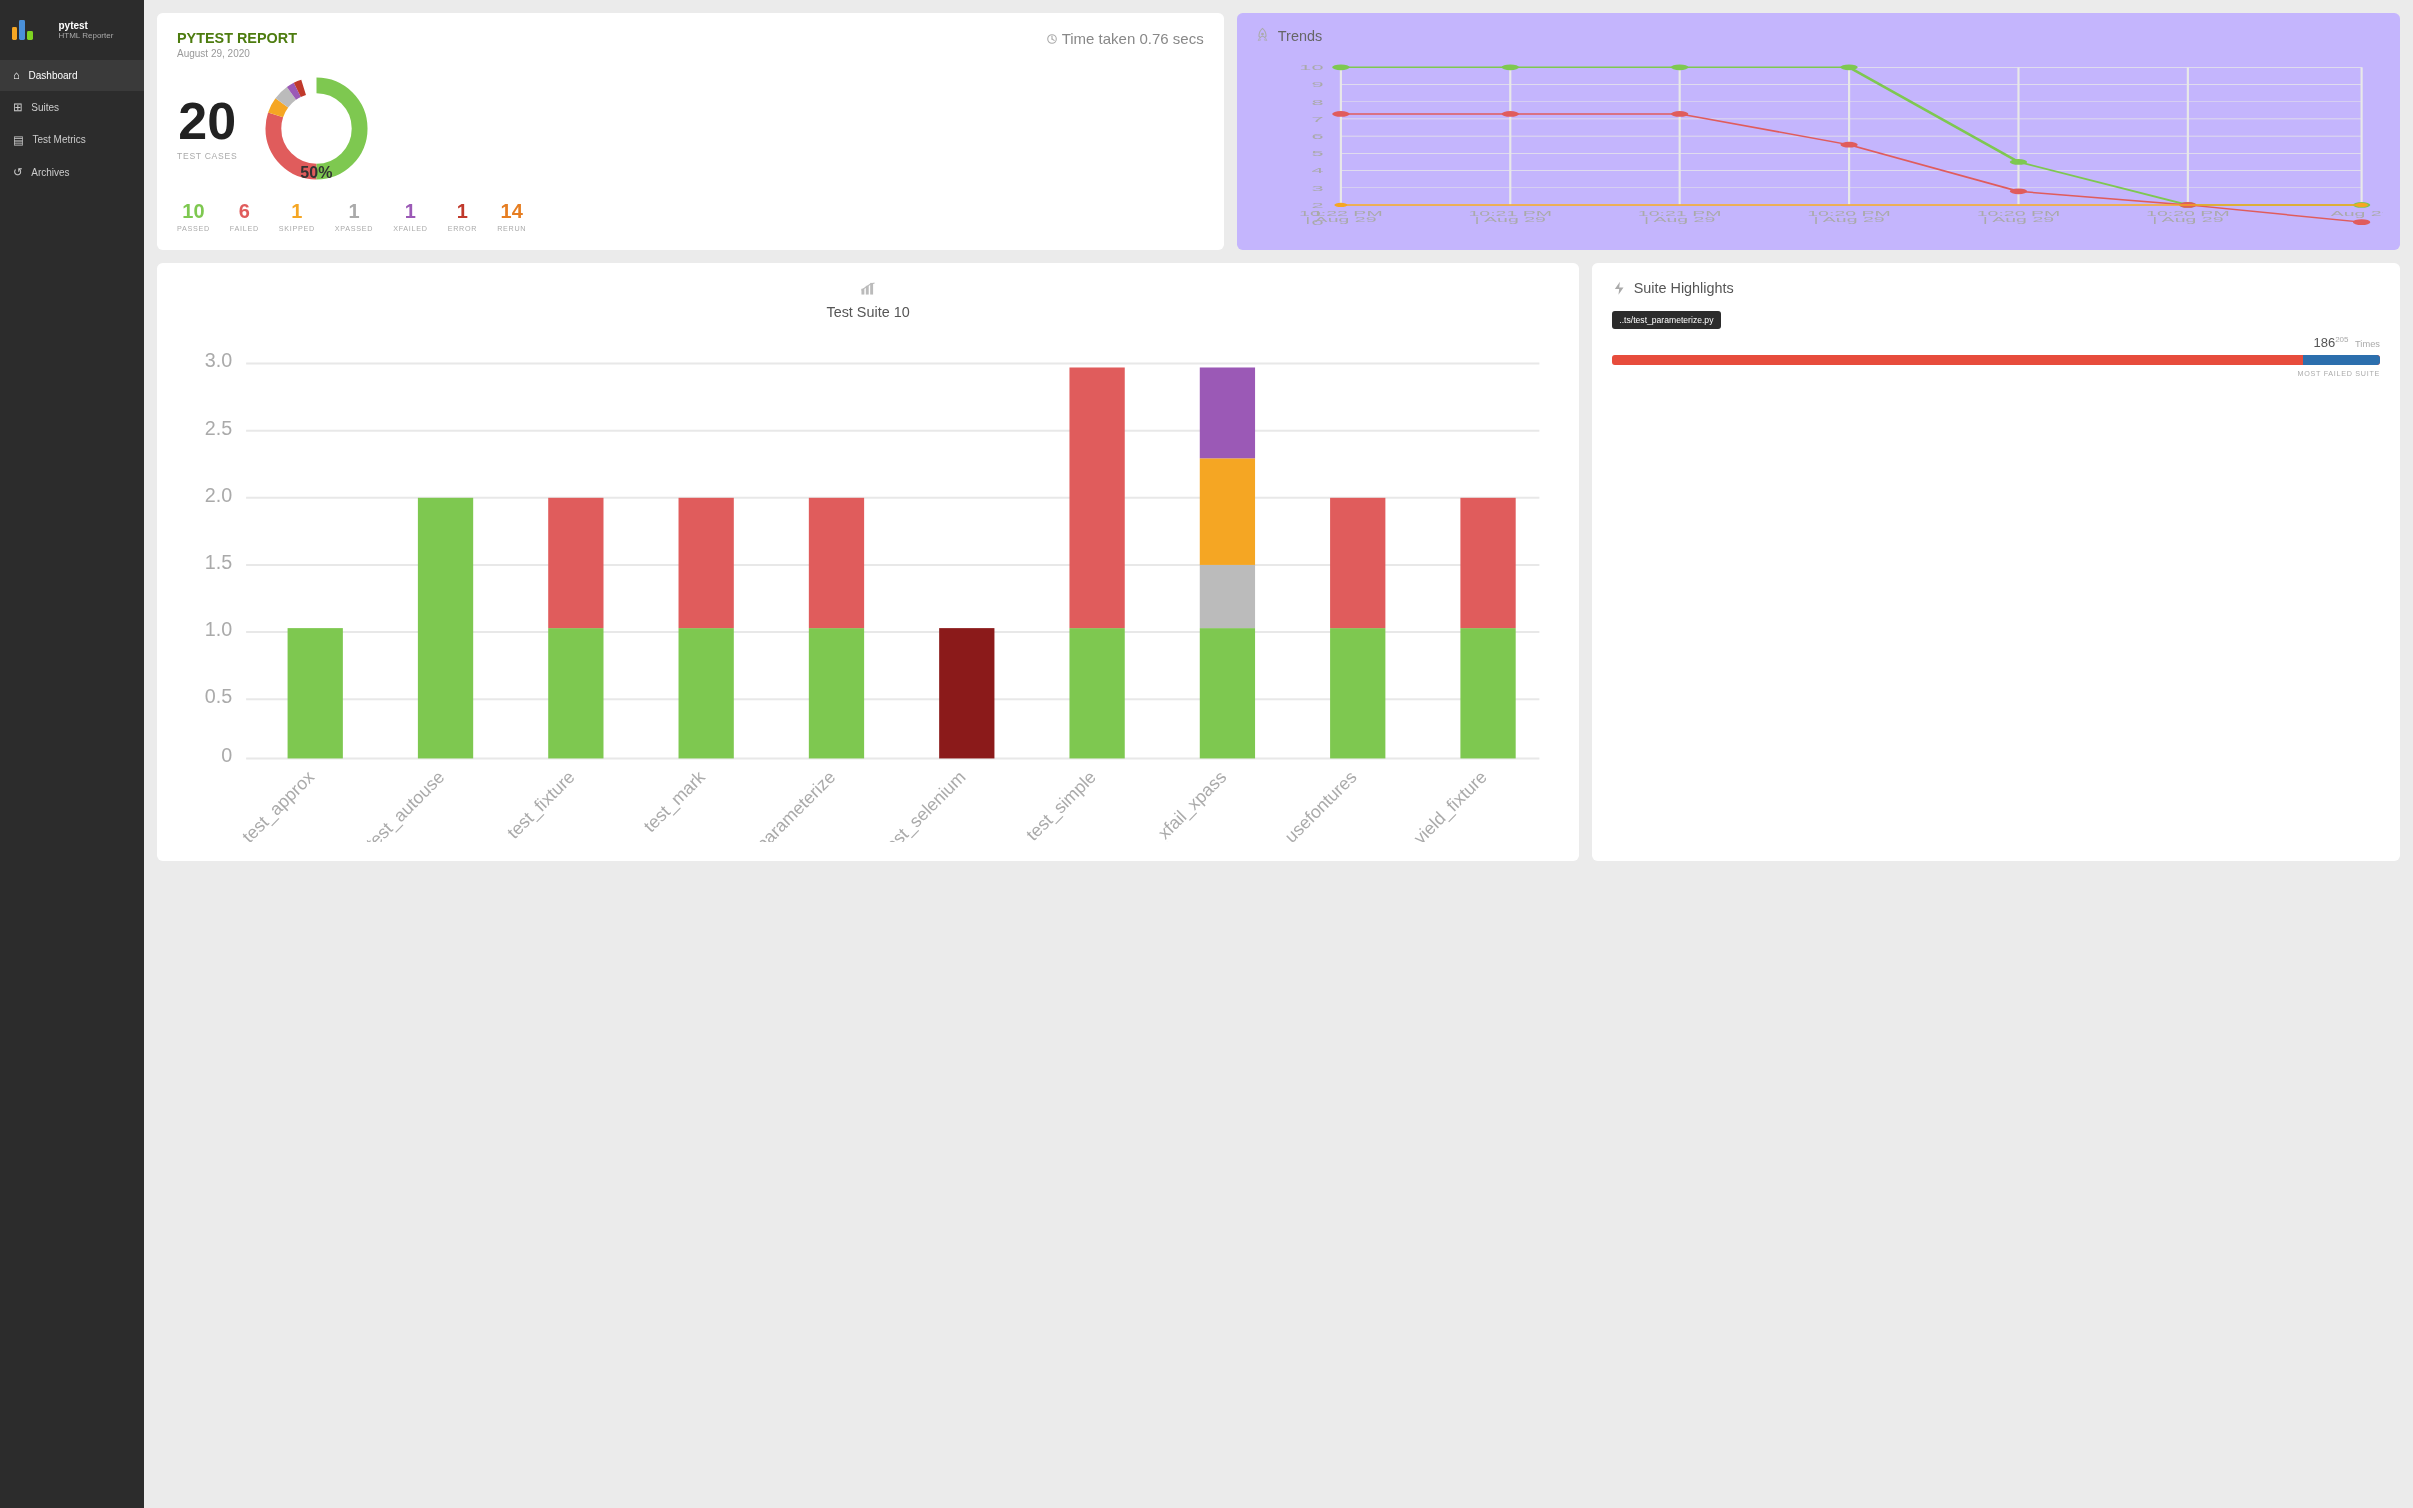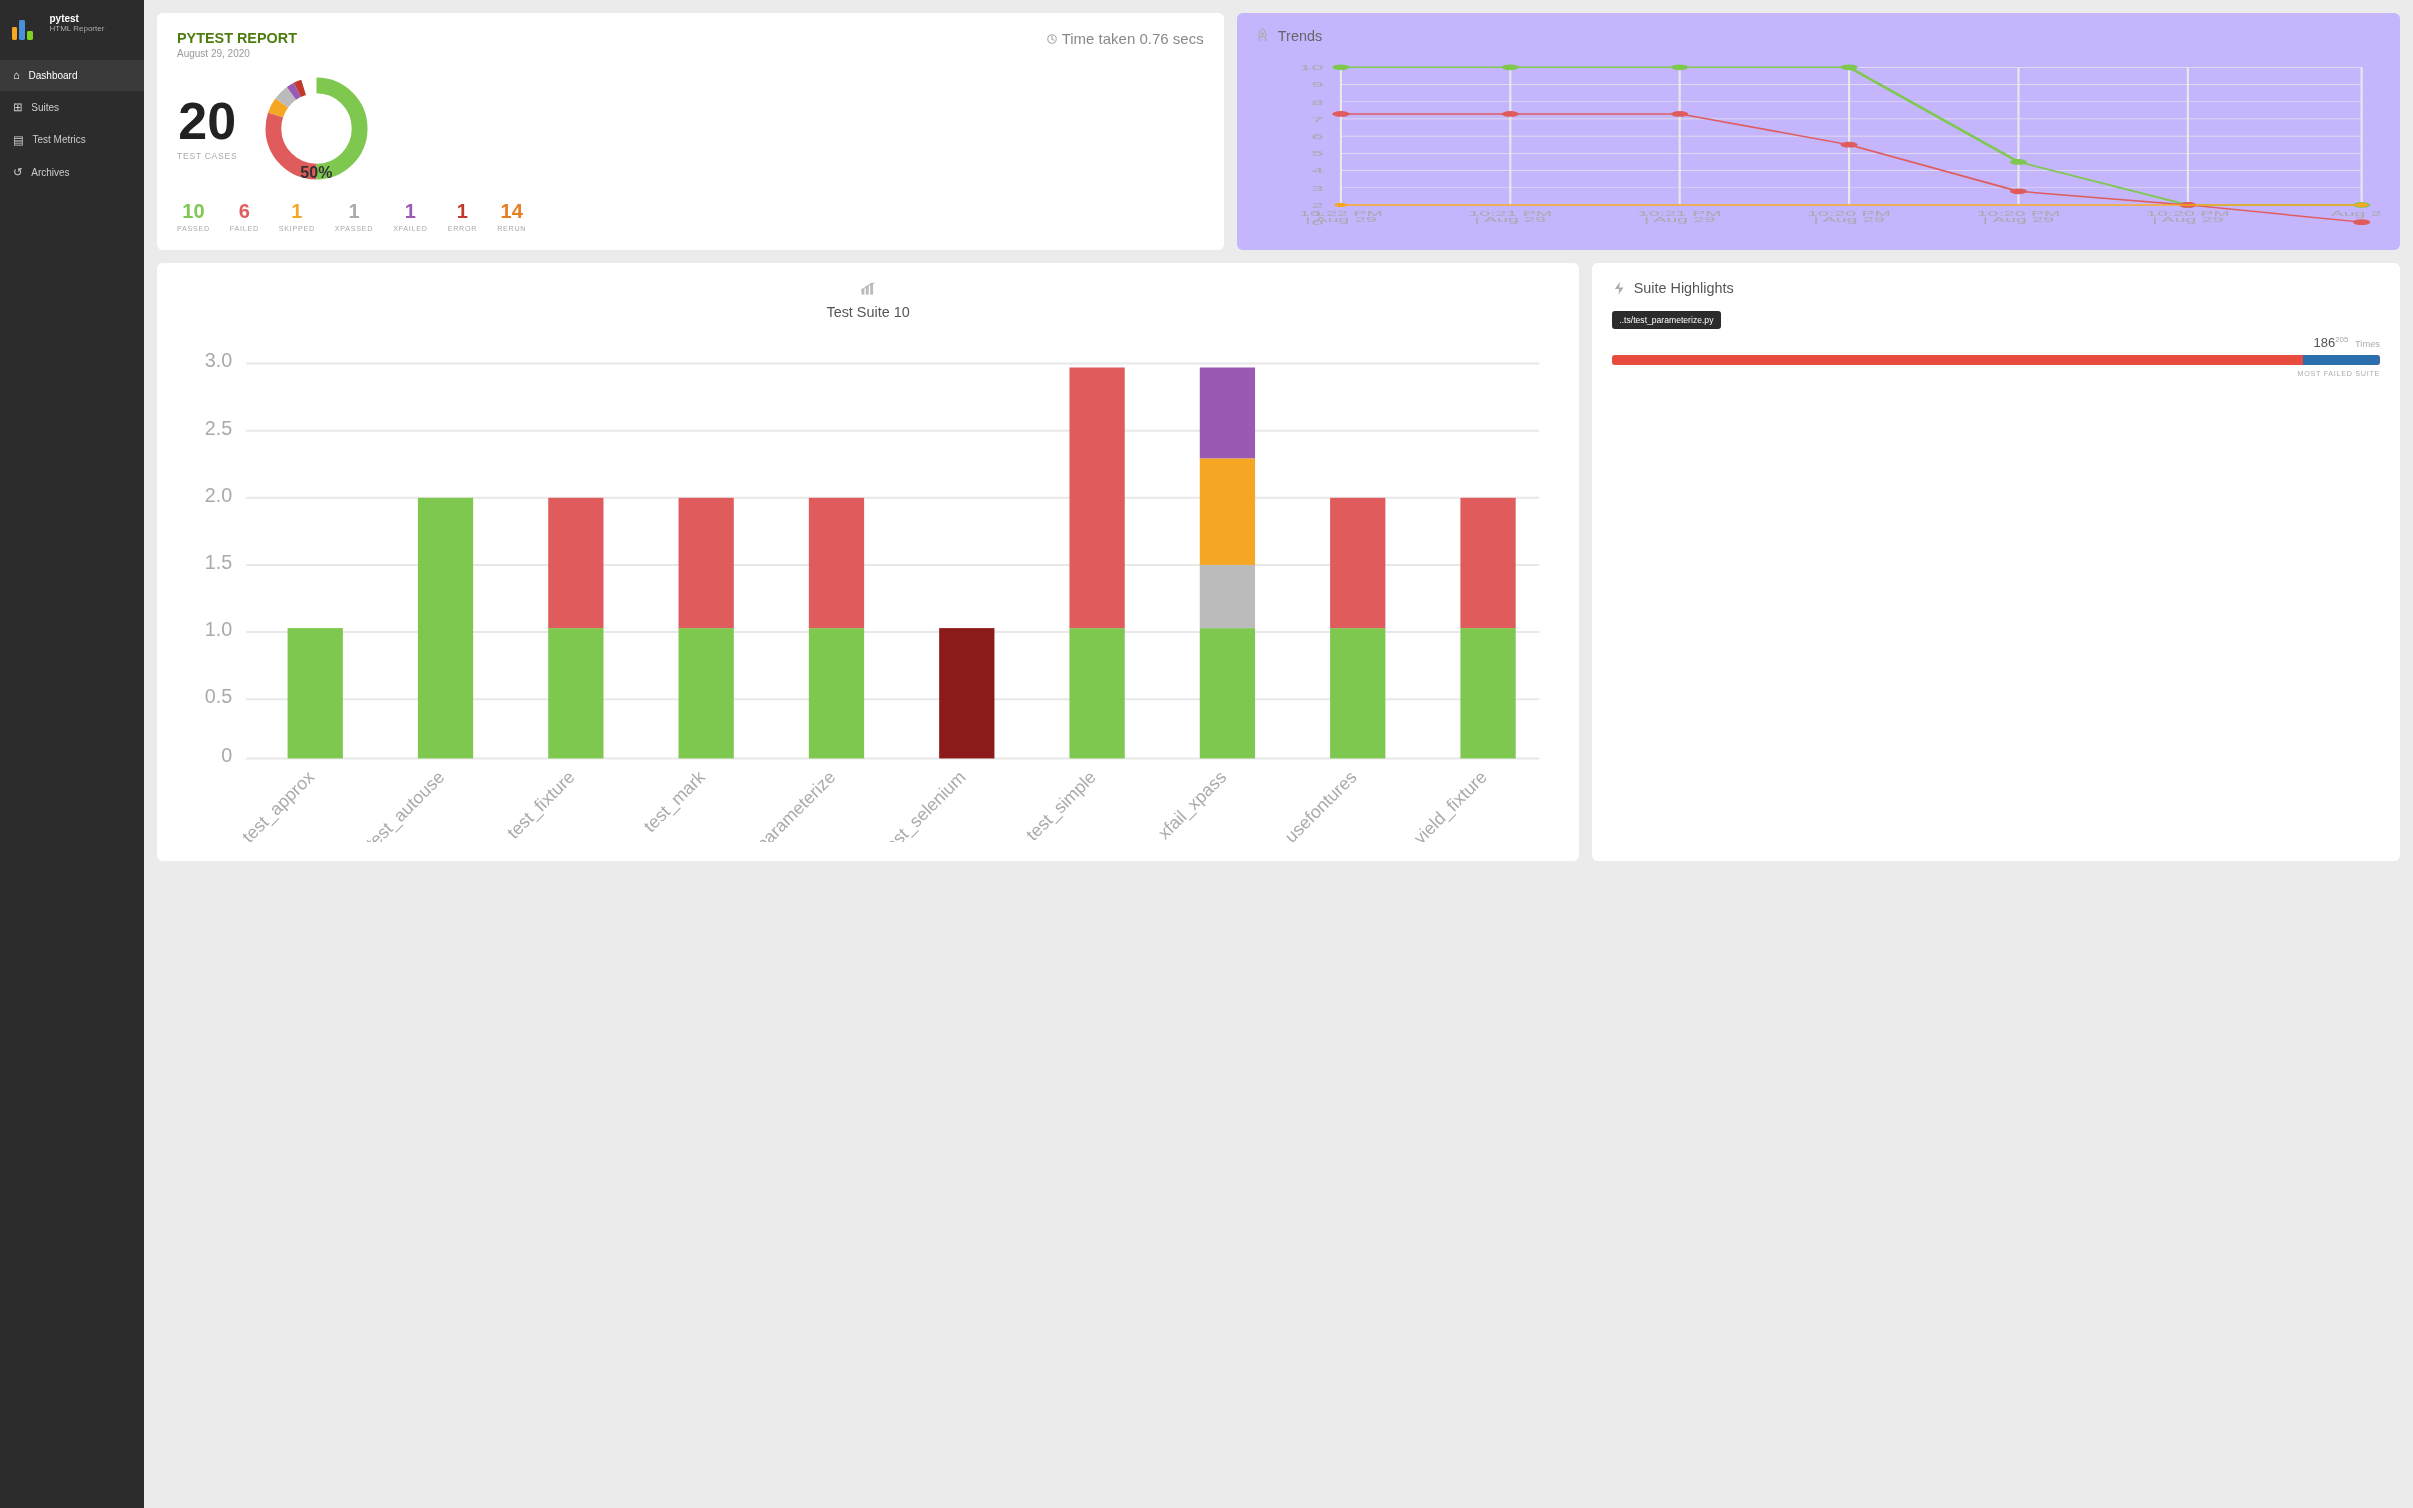--- a/index.html
+++ b/index.html
@@ -9,23 +9,23 @@
     #sidebar {
       width: 144px;
       background: #2c2c2c;
       color: #fff;
       display: flex;
       flex-direction: column;
       flex-shrink: 0;
     }
     #sidebar-logo {
       display: flex;
-      align-items: flex-start;
+      align-items: flex-end;
       padding: 13px 11.5px;
-      gap: 11px;
+      gap: 20px;
     }
     .logo-icon {
       width: 27px;
       height: 27px;
       display: flex;
       align-items: flex-end;
       gap: 2.2px;
     }
     .logo-bar { border-radius: 1.4px; }
     .logo-b1 { width: 5.7px; height: 13px; background: #f5a623; }

